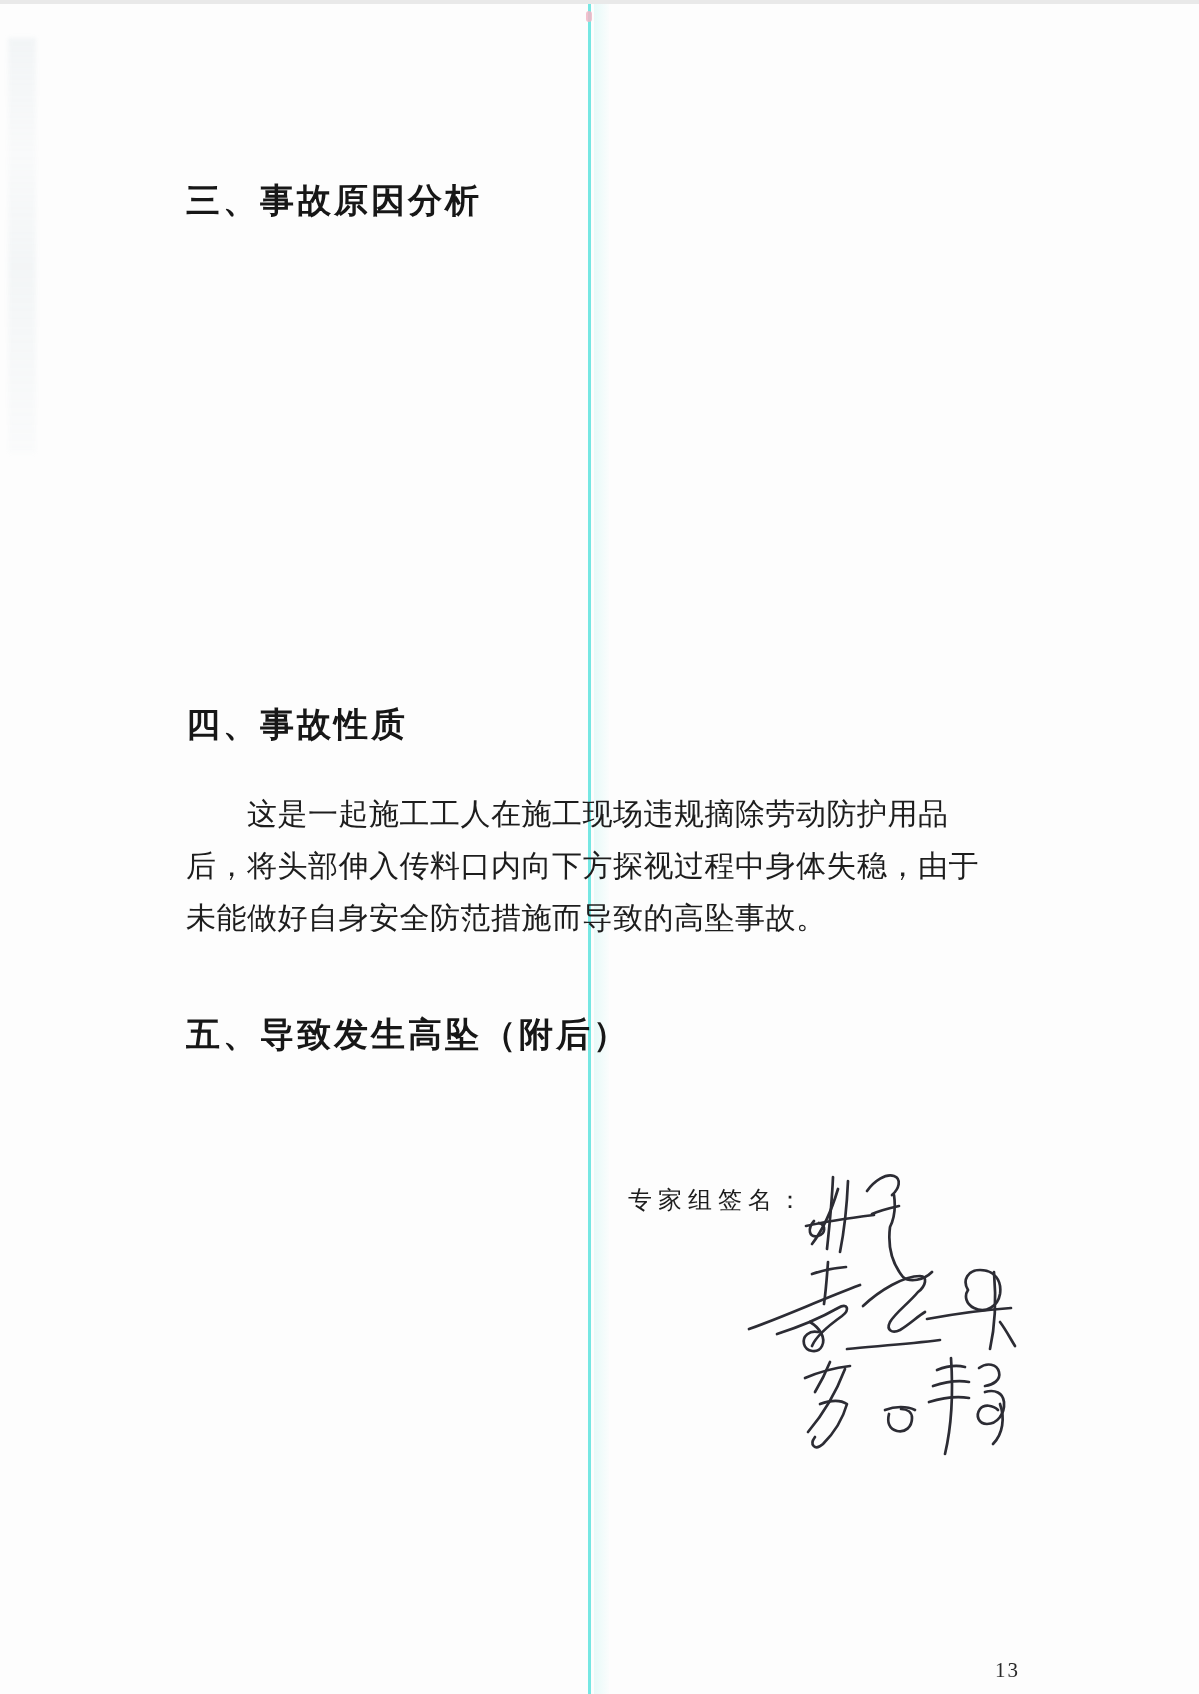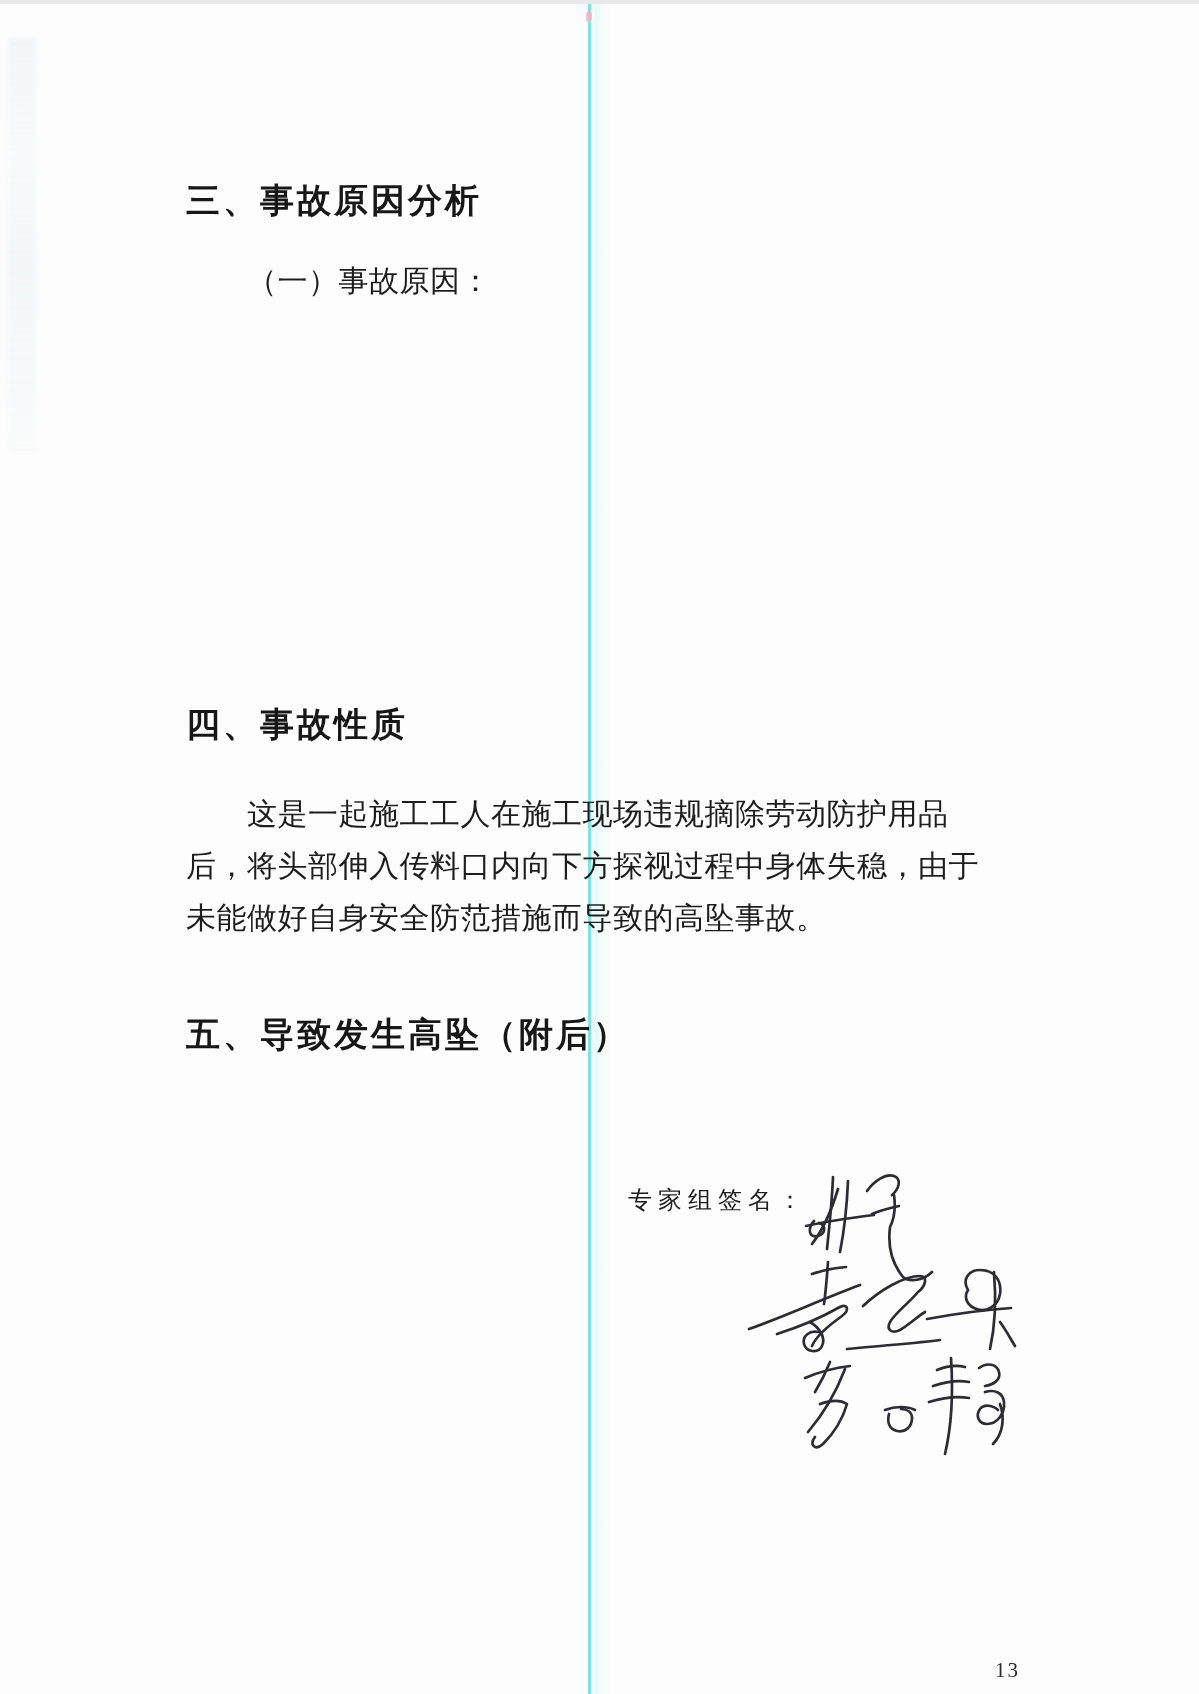--- a/index.html
+++ b/index.html
@@ -62,21 +62,20 @@
 <div class="page">
 
   <div class="edge-smudge"></div>
   <div class="scan-halo"></div>
   <div class="scan-line"></div>
   <div class="scan-dot"></div>
 
   <div class="heading" style="top:176px">三、事故原因分析</div>
 
   <div class="bodyblock lh54" style="top:250px">
-    <div class="para">　　（一）事故原因：</div>
   </div>
 
   <div class="heading" style="top:700px">四、事故性质</div>
 
   <div class="bodyblock lh63" style="top:784px">
     <div class="para">　　这是一起施工工人在施工现场违规摘除劳动防护用品
 后，将头部伸入传料口内向下方探视过程中身体失稳，由于
 未能做好自身安全防范措施而导致的高坠事故。</div>
   </div>
 

